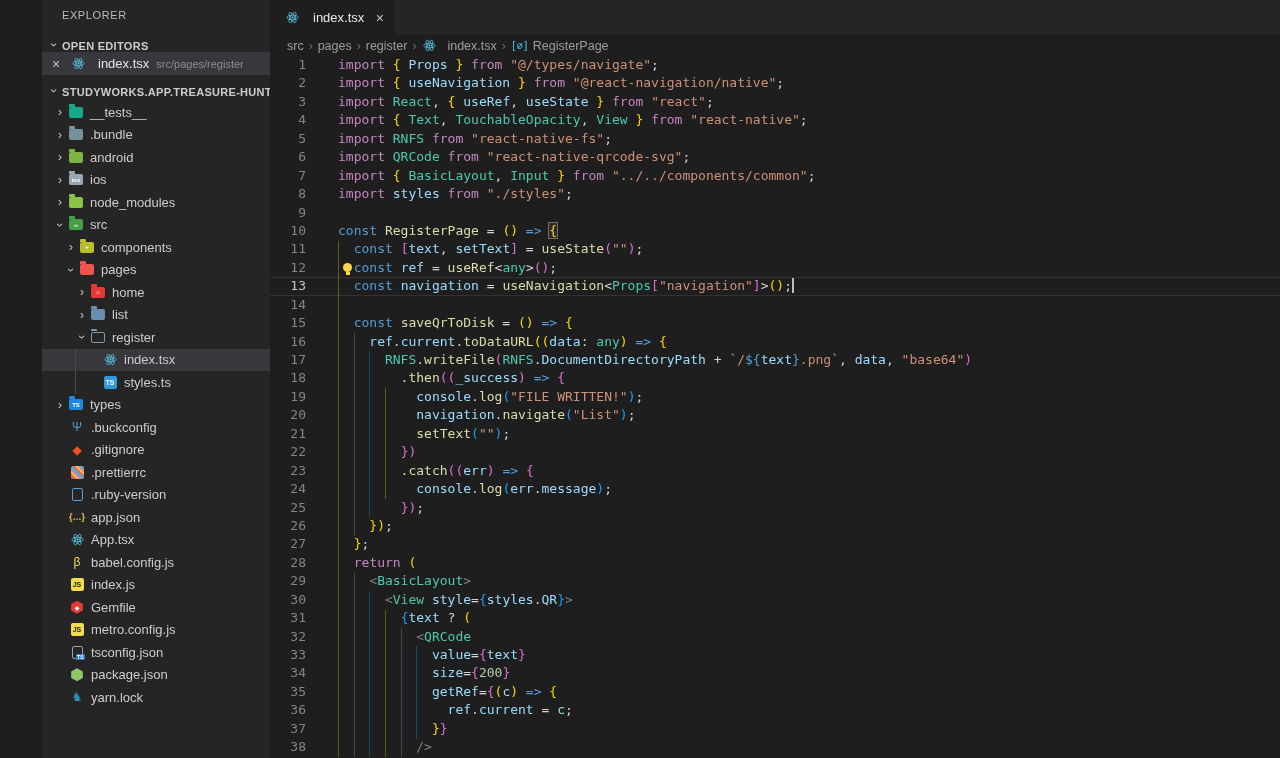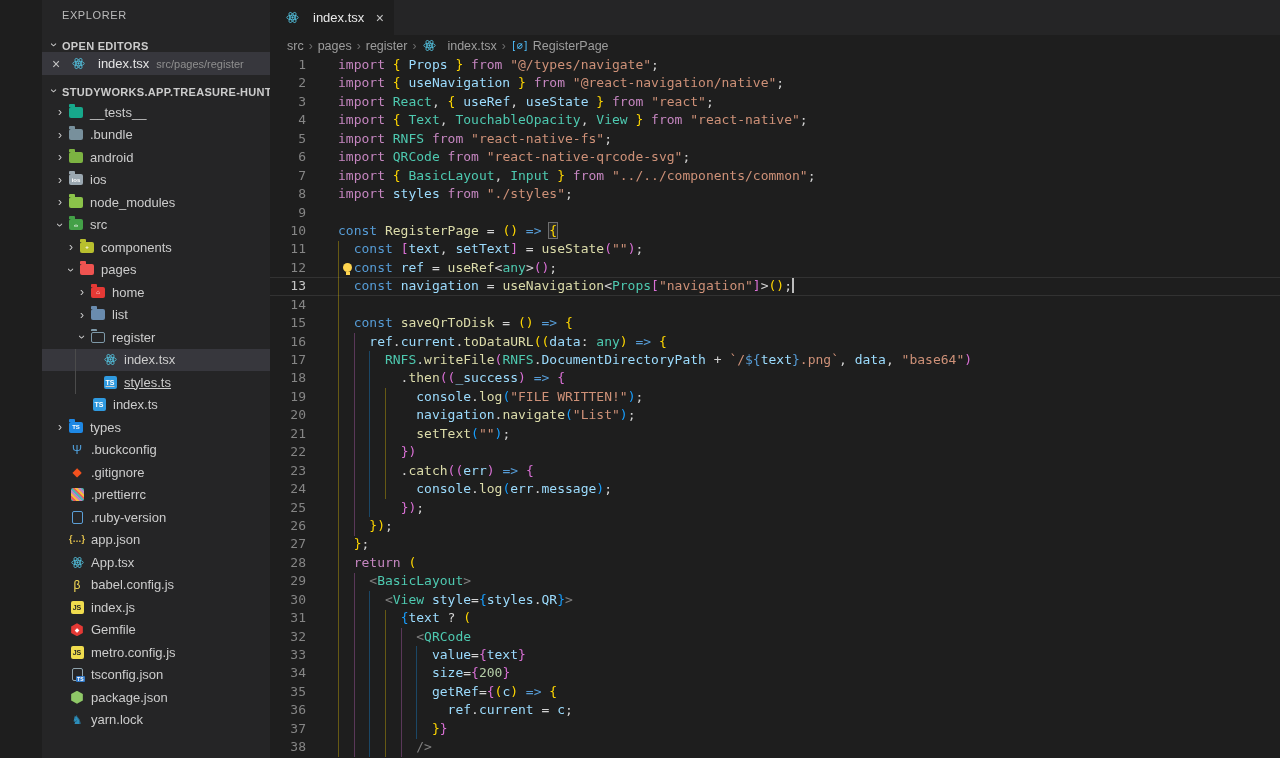--- a/index.html
+++ b/index.html
@@ -203,31 +203,25 @@
             <g fill="none" stroke="#53c1de" stroke-width="1.6">
               <ellipse cx="12" cy="12" rx="10.5" ry="4.2"></ellipse>
               <ellipse cx="12" cy="12" rx="10.5" ry="4.2" transform="rotate(60 12 12)"></ellipse>
               <ellipse cx="12" cy="12" rx="10.5" ry="4.2" transform="rotate(120 12 12)"></ellipse>
             </g>
             <circle cx="12" cy="12" r="2.1" fill="#53c1de"></circle>
           </svg>
         </span>
         <span>index.tsx</span>
       </div>
-      <div class="trow" style="padding-left: 60px; text-decoration: underline;">
+      <div class="trow" style="padding-left: 60px;">
         <span class="ticon">
           <span class="sq" style="background: rgb(47, 154, 224); color: rgb(255, 255, 255);">TS</span>
         </span>
         <span>styles.ts</span>
-      </div>
-      <div class="trow" style="padding-left: 49px;">
-        <span class="ticon">
-          <span class="sq" style="background: rgb(47, 154, 224); color: rgb(255, 255, 255);">TS</span>
-        </span>
-        <span>index.ts</span>
       </div>
       <div class="trow" style="padding-left: 10px;">
         <span class="chev">›</span>
         <span class="ticon">
           <span class="fold" style="background: rgb(30, 136, 229);">TS</span>
         </span>
         <span>types</span>
       </div>
       <div class="trow" style="padding-left: 27px;">
         <span class="ticon">

